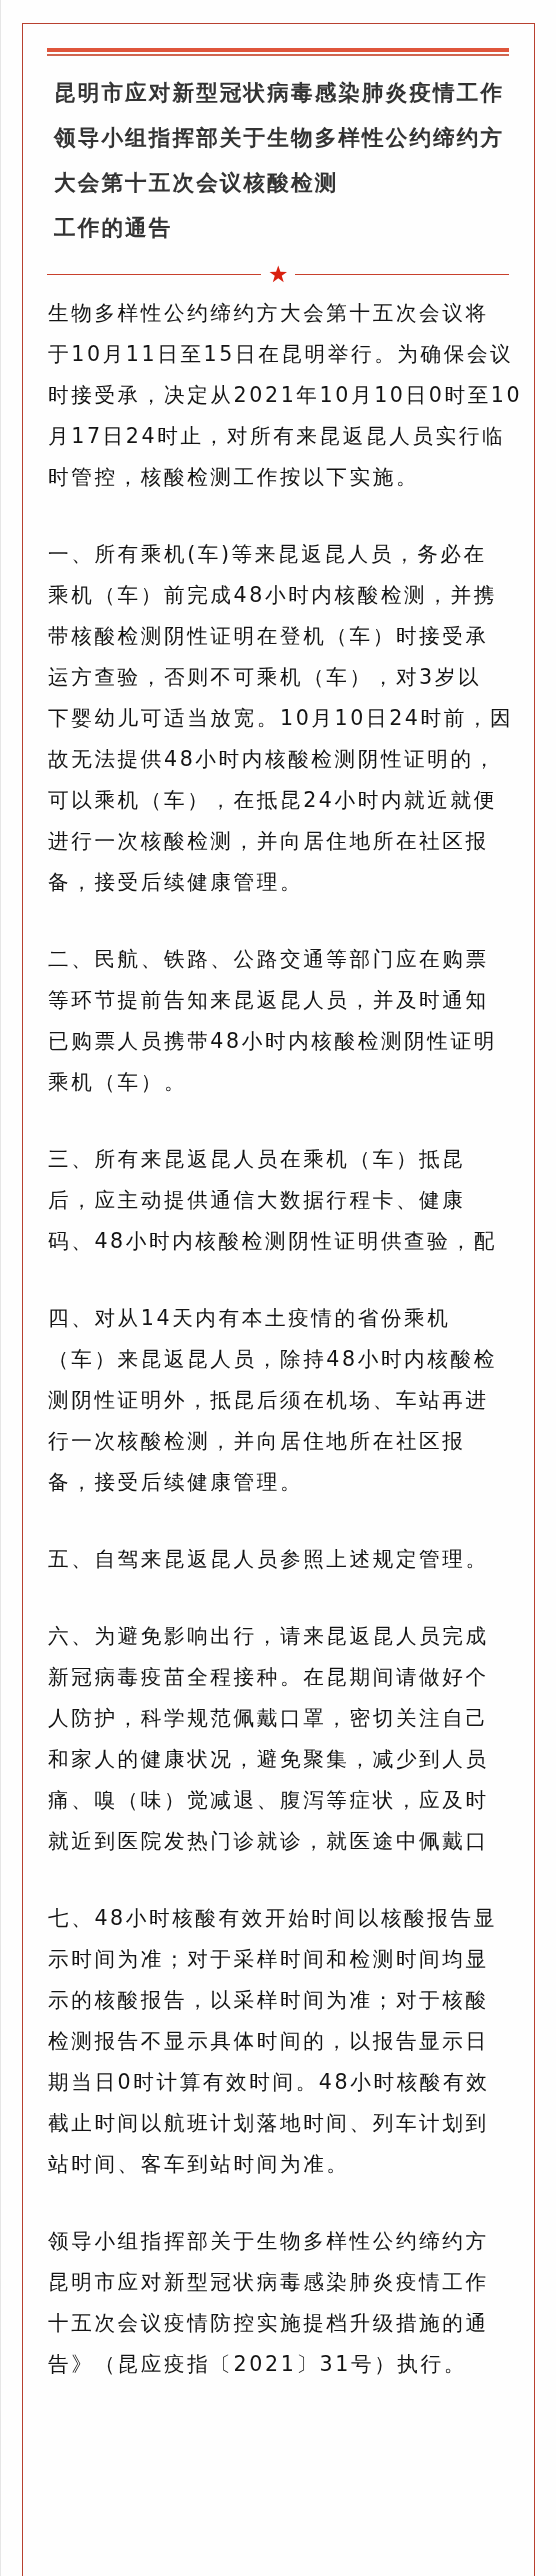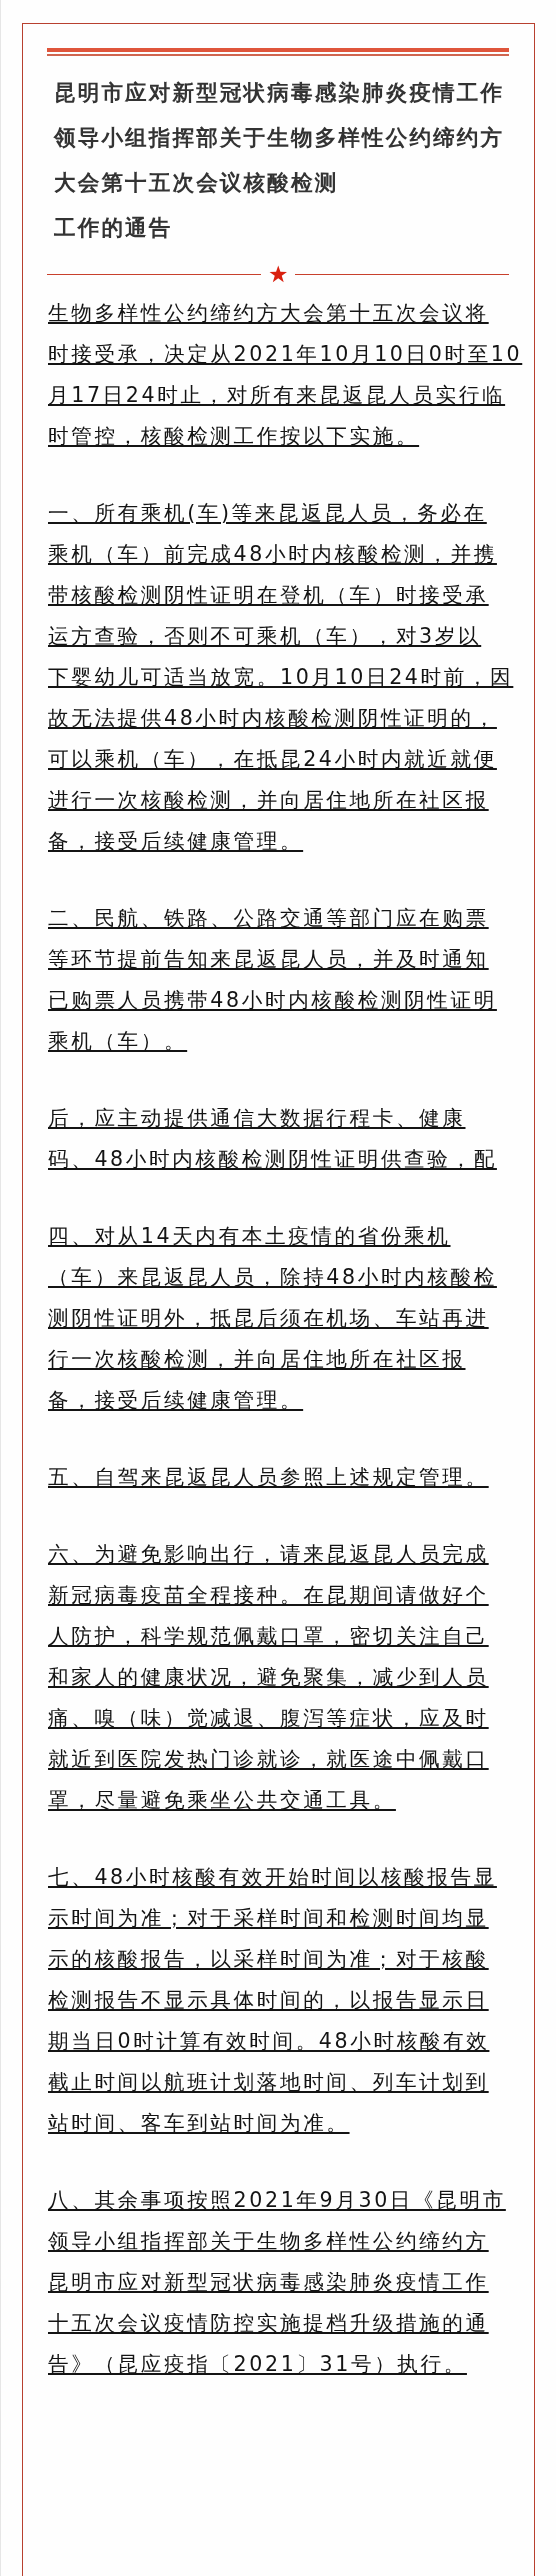--- a/index.html
+++ b/index.html
@@ -26,21 +26,21 @@
   .title span { display: block; white-space: nowrap; }
   .star-row { position: absolute; left: 47px; top: 264px; width: 462px; height: 20.6px; }
   .star-row .rule { position: absolute; top: 9.8px; height: 1px; background: #c8402c; }
   .star-row .rule.l { left: 0; width: 214px; }
   .star-row .rule.r { left: 248px; width: 214px; }
   .star-row .star { position: absolute; left: 222px; top: 0.5px; width: 18.5px; height: 18.5px; }
   .body {
     position: absolute; left: 48px; top: 293px; width: 464px;
     font-size: 20.6px; line-height: 41px; color: #141414; letter-spacing: 2.6px;
   }
-  .para { margin: 0 0 36px 0; text-decoration: underline; }
+  .para { margin: 0 0 36px 0; }
   .para .line { display: block; white-space: nowrap; height: 41px; }
 </style>
 </head>
 <body>
 
 <div class="edge-left"></div>
 
 <div class="frame"></div>
 
 <div class="dbl top">
@@ -59,20 +59,21 @@
   <div class="rule l"></div>
   <svg class="star" viewBox="0 0 36 36">
     <polygon points="18,1 22.2,13.2 35,13.4 24.8,21 28.6,33.4 18,26 7.4,33.4 11.2,21 1,13.4 13.8,13.2" fill="#d9200f"></polygon>
   </svg>
   <div class="rule r"></div>
 </div>
 
 <div class="body">
   <div class="para">
     <span class="line">生物多样性公约缔约方大会第十五次会议将</span>
+    <span class="line">于10月11日至15日在昆明举行。为确保会议</span>
     <span class="line">时接受承，决定从2021年10月10日0时至10</span>
     <span class="line">月17日24时止，对所有来昆返昆人员实行临</span>
     <span class="line">时管控，核酸检测工作按以下实施。</span>
   </div>
   <div class="para">
     <span class="line">一、所有乘机(车)等来昆返昆人员，务必在</span>
     <span class="line">乘机（车）前完成48小时内核酸检测，并携</span>
     <span class="line">带核酸检测阴性证明在登机（车）时接受承</span>
     <span class="line">运方查验，否则不可乘机（车），对3岁以</span>
     <span class="line">下婴幼儿可适当放宽。10月10日24时前，因</span>
@@ -81,52 +82,51 @@
     <span class="line">进行一次核酸检测，并向居住地所在社区报</span>
     <span class="line">备，接受后续健康管理。</span>
   </div>
   <div class="para">
     <span class="line">二、民航、铁路、公路交通等部门应在购票</span>
     <span class="line">等环节提前告知来昆返昆人员，并及时通知</span>
     <span class="line">已购票人员携带48小时内核酸检测阴性证明</span>
     <span class="line">乘机（车）。</span>
   </div>
   <div class="para">
+    <span class="line">三、所有来昆返昆人员在乘机（车）抵昆</span>
     <span class="line">后，应主动提供通信大数据行程卡、健康</span>
     <span class="line">码、48小时内核酸检测阴性证明供查验，配</span>
   </div>
   <div class="para">
     <span class="line">四、对从14天内有本土疫情的省份乘机</span>
     <span class="line">（车）来昆返昆人员，除持48小时内核酸检</span>
     <span class="line">测阴性证明外，抵昆后须在机场、车站再进</span>
     <span class="line">行一次核酸检测，并向居住地所在社区报</span>
     <span class="line">备，接受后续健康管理。</span>
   </div>
   <div class="para">
     <span class="line">五、自驾来昆返昆人员参照上述规定管理。</span>
   </div>
   <div class="para">
     <span class="line">六、为避免影响出行，请来昆返昆人员完成</span>
     <span class="line">新冠病毒疫苗全程接种。在昆期间请做好个</span>
     <span class="line">人防护，科学规范佩戴口罩，密切关注自己</span>
     <span class="line">和家人的健康状况，避免聚集，减少到人员</span>
     <span class="line">痛、嗅（味）觉减退、腹泻等症状，应及时</span>
     <span class="line">就近到医院发热门诊就诊，就医途中佩戴口</span>
-    <span class="line">罩，尽量避免乘坐公共交通工具。</span>
   </div>
   <div class="para">
     <span class="line">七、48小时核酸有效开始时间以核酸报告显</span>
     <span class="line">示时间为准；对于采样时间和检测时间均显</span>
     <span class="line">示的核酸报告，以采样时间为准；对于核酸</span>
     <span class="line">检测报告不显示具体时间的，以报告显示日</span>
     <span class="line">期当日0时计算有效时间。48小时核酸有效</span>
     <span class="line">截止时间以航班计划落地时间、列车计划到</span>
     <span class="line">站时间、客车到站时间为准。</span>
   </div>
   <div class="para">
-    <span class="line">八、其余事项按照2021年9月30日《昆明市</span>
     <span class="line">领导小组指挥部关于生物多样性公约缔约方</span>
     <span class="line">昆明市应对新型冠状病毒感染肺炎疫情工作</span>
     <span class="line">十五次会议疫情防控实施提档升级措施的通</span>
     <span class="line">告》（昆应疫指〔2021〕31号）执行。</span>
   </div>
 </div>
 
 
 </body></html>

